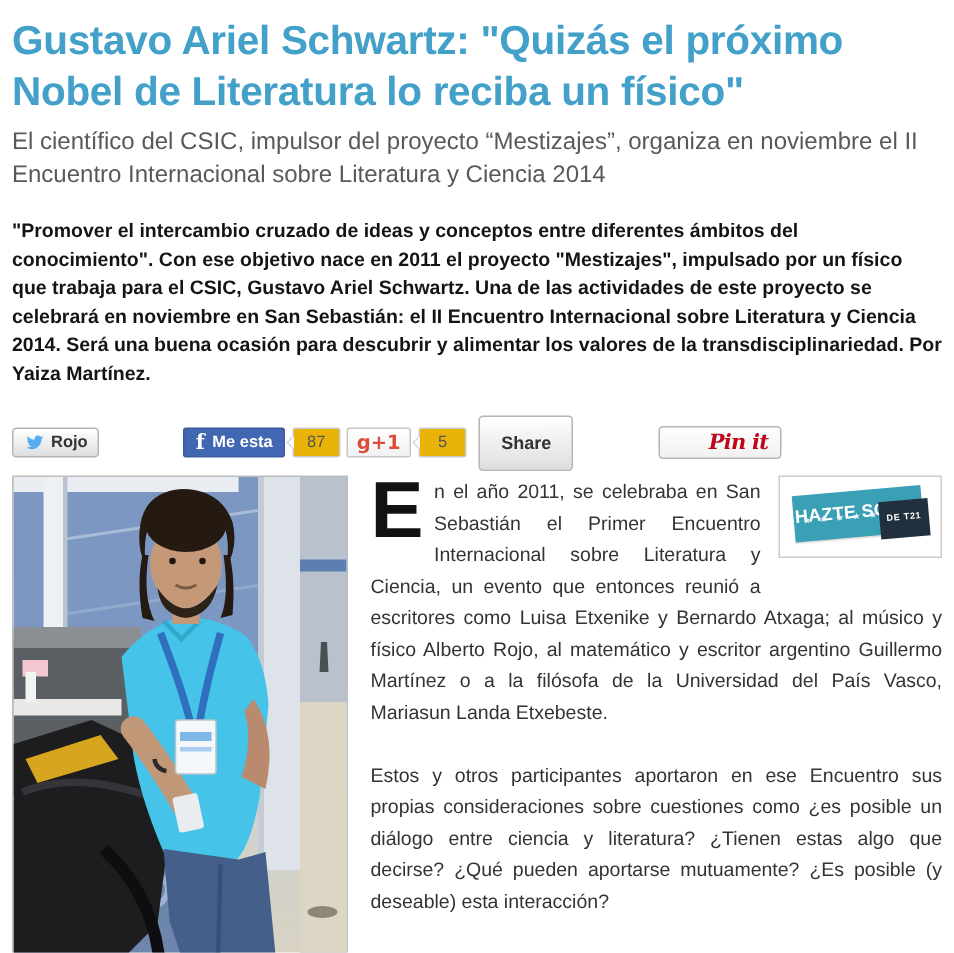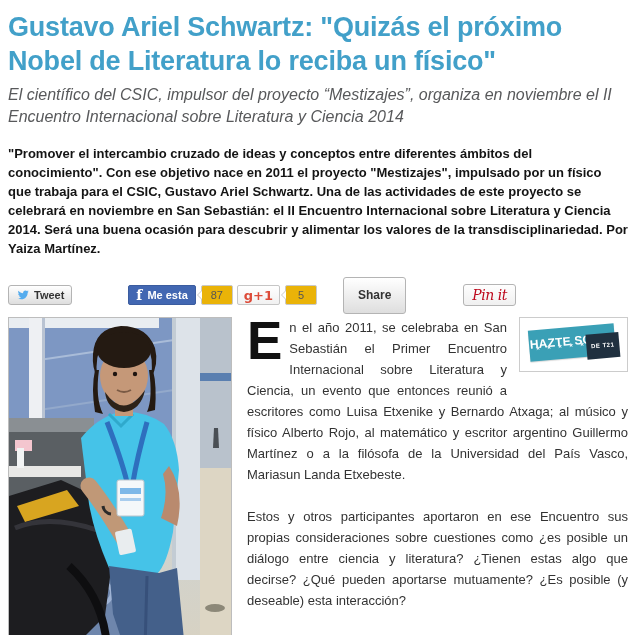--- a/index.html
+++ b/index.html
@@ -1,42 +1,42 @@
 <!DOCTYPE html>
 <html><head>
 <meta charset="utf-8">
 <style>
   html,body{margin:0;padding:0;background:#ffffff;}
   body{width:636px;height:635px;overflow:hidden;font-family:"Liberation Sans",sans-serif;-webkit-font-smoothing:antialiased;}
   .wrap{padding:2px 8px 0 8px;}
 
   h1.headline{margin:8px 0 6px 0;font-size:27px;line-height:34px;font-weight:bold;color:#42a0c9;letter-spacing:-0.2px;}
-  .subtitle{font-style:italic;font-size:16px;line-height:22px;color:#58595b;margin:2px 0 0 0;}
+  .subtitle{font-size:16px;line-height:22px;color:#58595b;margin:2px 0 0 0;}
   .lead{margin-top:16px;font-size:13px;line-height:19px;font-weight:bold;color:#141414;text-align:left;}
 
   
   .social{margin-top:26px;display:flex;align-items:center;height:22px;}
   .btn-gray{display:inline-flex;align-items:center;height:20px;padding:0 7px;border:1px solid #b4b4b4;border-radius:3px;background:linear-gradient(#ffffff,#dedede);cursor:pointer;box-sizing:border-box;}
   .tweet-btn{margin-right:56px;}
   .tweet-btn .label{font-size:11px;font-weight:bold;color:#333;margin-left:4px;}
   .bird{width:14px;height:12px;display:block;}
   .fb-group{display:flex;align-items:stretch;margin-right:4px;}
   .fb-btn{display:inline-flex;align-items:center;height:20px;padding:0 7px;background:#4267b2;border:1px solid #3b5c9f;border-radius:2px;cursor:pointer;box-sizing:border-box;}
   .fb-f{color:#fff;font-weight:bold;font-size:14px;font-family:"DejaVu Serif",serif;margin-right:5px;line-height:1;}
   .fb-label{color:#fff;font-size:11px;font-weight:bold;}
   .bubble{position:relative;display:inline-flex;align-items:center;justify-content:center;height:18px;min-width:20px;padding:0 5px;margin-left:5px;background:#eab308;border:1px solid #c9c9c9;border-radius:2px;font-size:11px;color:#555;cursor:pointer;}
   .bubble:before{content:"";position:absolute;left:-5px;top:5px;border:4px solid transparent;border-right-color:#c9c9c9;border-left:0;}
   .bubble:after{content:"";position:absolute;left:-4px;top:5px;border:4px solid transparent;border-right-color:#fff;border-left:0;}
-  .gp-group{display:flex;align-items:flex-start;margin-right:26px;}
+  .gp-group{display:flex;align-items:flex-start;margin-right:8px;}
   .gp-btn{display:inline-flex;align-items:center;height:20px;padding:0 6px;border:1px solid #c6c6c6;border-radius:2px;background:linear-gradient(#ffffff,#f1f1f1);cursor:pointer;box-sizing:border-box;}
   .gp-label{color:#dd4b39;font-size:13px;font-weight:bold;font-family:"DejaVu Sans",sans-serif;}
   .share-btn{margin-right:57px;height:37px;padding:16px 14px;}
   .share-btn .label{font-size:12px;font-weight:bold;color:#333;}
   .pin-btn{height:22px;padding:0 8px;background:linear-gradient(#fefefe,#f0f0f0);}
-  .pin-label{color:#bd081c;font-size:14px;font-weight:normal;font-style:italic;font-family:"DejaVu Serif",serif;letter-spacing:-0.5px;}
+  .pin-label{color:#bd081c;font-size:14px;font-weight:bold;font-style:italic;font-family:"DejaVu Serif",serif;letter-spacing:-0.5px;margin-left:24px;}
 
   
   .main{margin-top:11px;display:flex;}
   .photo-col{width:226px;flex:0 0 226px;}
   .photo-frame{width:222px;height:332px;border:1px solid #bdbdbd;background:#fff;}
   .photo-frame svg{display:block;}
 
   .text-col{flex:1;margin-left:13px;font-size:13px;line-height:21px;color:#333;text-align:justify;}
   .text-col p{margin:0 0 21px 0;}
   .dropcap{float:left;font-size:53px;line-height:41px;font-weight:bold;color:#111;margin:3px 7px 0 0;font-family:"Liberation Sans",sans-serif;}
@@ -57,21 +57,21 @@
 
   <div class="subtitle">El científico del CSIC, impulsor del proyecto “Mestizajes”, organiza en noviembre el II Encuentro Internacional sobre Literatura y Ciencia 2014</div>
 
   <div class="lead">"Promover el intercambio cruzado de ideas y conceptos entre diferentes ámbitos del conocimiento". Con ese objetivo nace en 2011 el proyecto "Mestizajes", impulsado por un físico que trabaja para el CSIC, Gustavo Ariel Schwartz. Una de las actividades de este proyecto se celebrará en noviembre en San Sebastián: el II Encuentro Internacional sobre Literatura y Ciencia 2014. Será una buena ocasión para descubrir y alimentar los valores de la transdisciplinariedad. Por Yaiza Martínez.</div>
 
   <div class="social">
     <div class="btn-gray tweet-btn">
       <svg class="bird" viewBox="0 0 24 24">
         <path fill="#55acee" d="M23.44 4.83c-.8.37-1.66.62-2.56.73.92-.55 1.63-1.43 1.97-2.47-.86.51-1.82.88-2.83 1.08C19.2 3.3 18 2.77 16.68 2.77c-2.5 0-4.52 2.03-4.52 4.53 0 .36.04.7.11 1.04-3.76-.19-7.09-1.99-9.32-4.73-.39.67-.61 1.45-.61 2.28 0 1.57.8 2.96 2.01 3.77-.74-.02-1.44-.23-2.05-.57v.06c0 2.2 1.56 4.02 3.63 4.44-.38.1-.78.16-1.19.16-.29 0-.57-.03-.85-.08.58 1.8 2.25 3.11 4.23 3.15-1.55 1.21-3.5 1.94-5.62 1.94-.37 0-.73-.02-1.08-.06 2 1.28 4.38 2.03 6.94 2.03 8.32 0 12.88-6.9 12.88-12.88 0-.2 0-.39-.01-.59.88-.64 1.65-1.44 2.21-2.35z"></path>
       </svg>
-      <span class="label">Tweet</span>
+      <span class="label">Rojo</span>
     </div>
 
     <div class="fb-group">
       <div class="fb-btn">
         <span class="fb-f">f</span>
         <span class="fb-label">Me esta</span>
       </div>
       <span class="bubble">87</span>
     </div>
 

